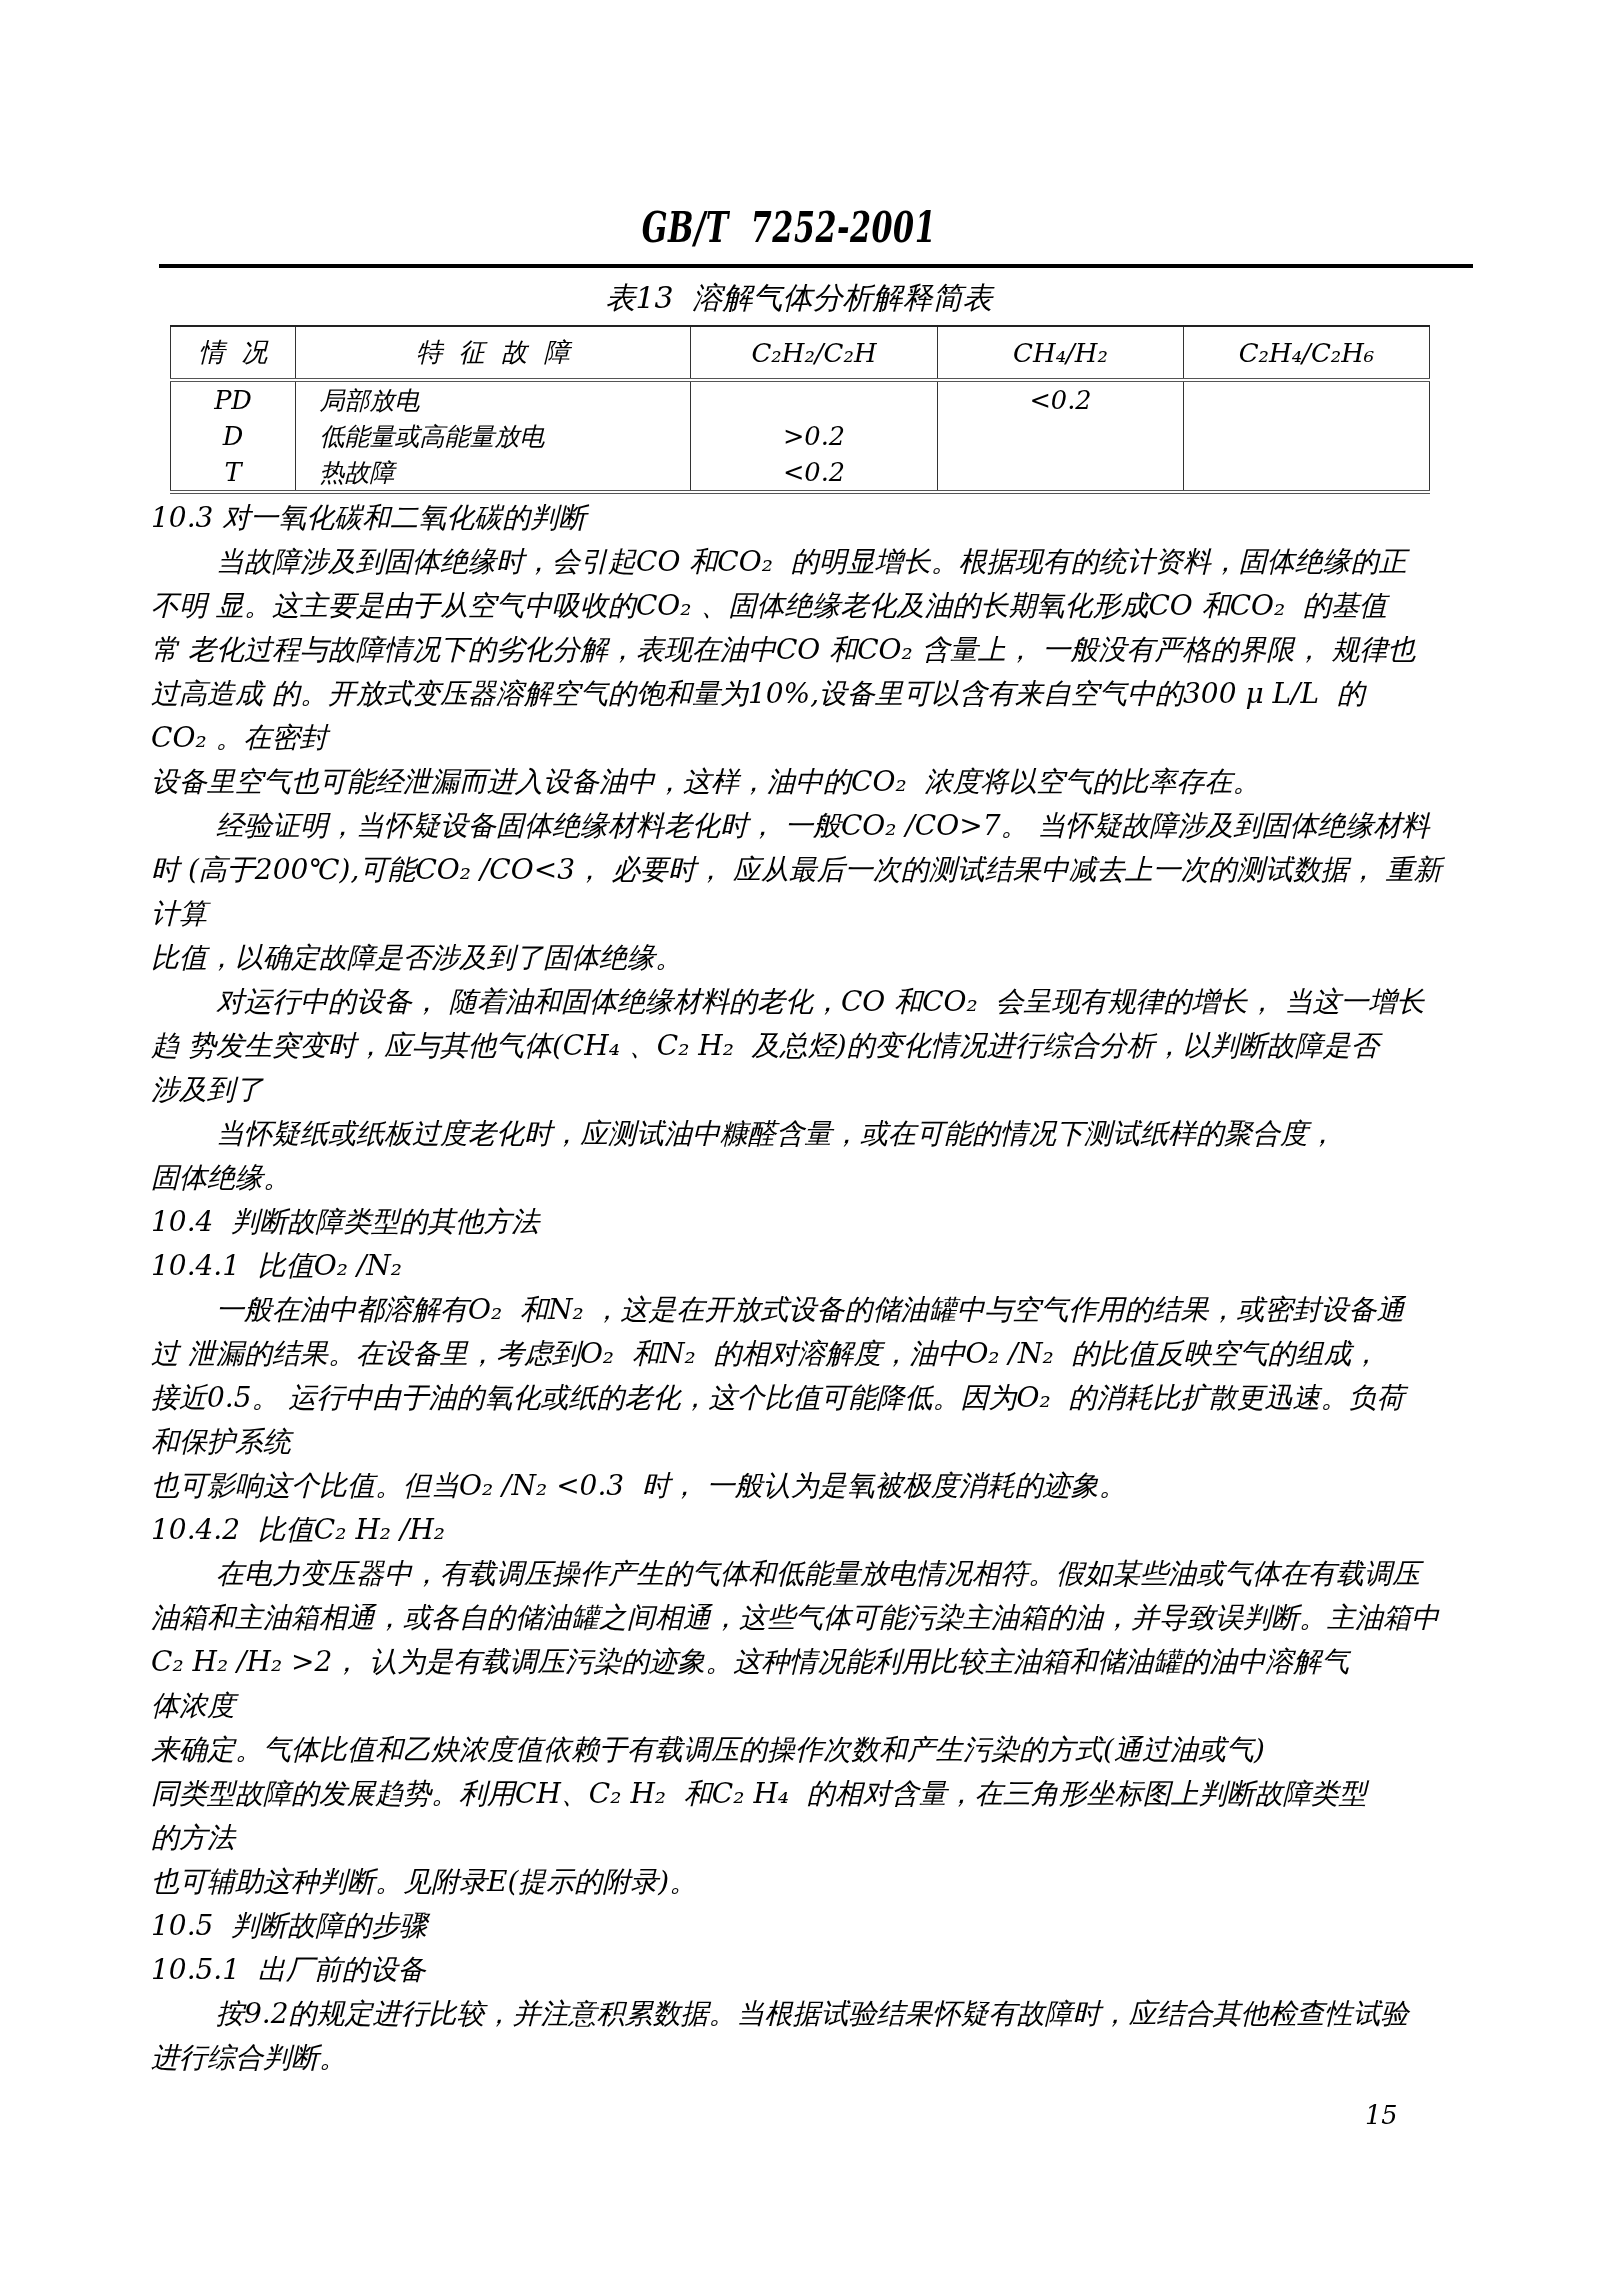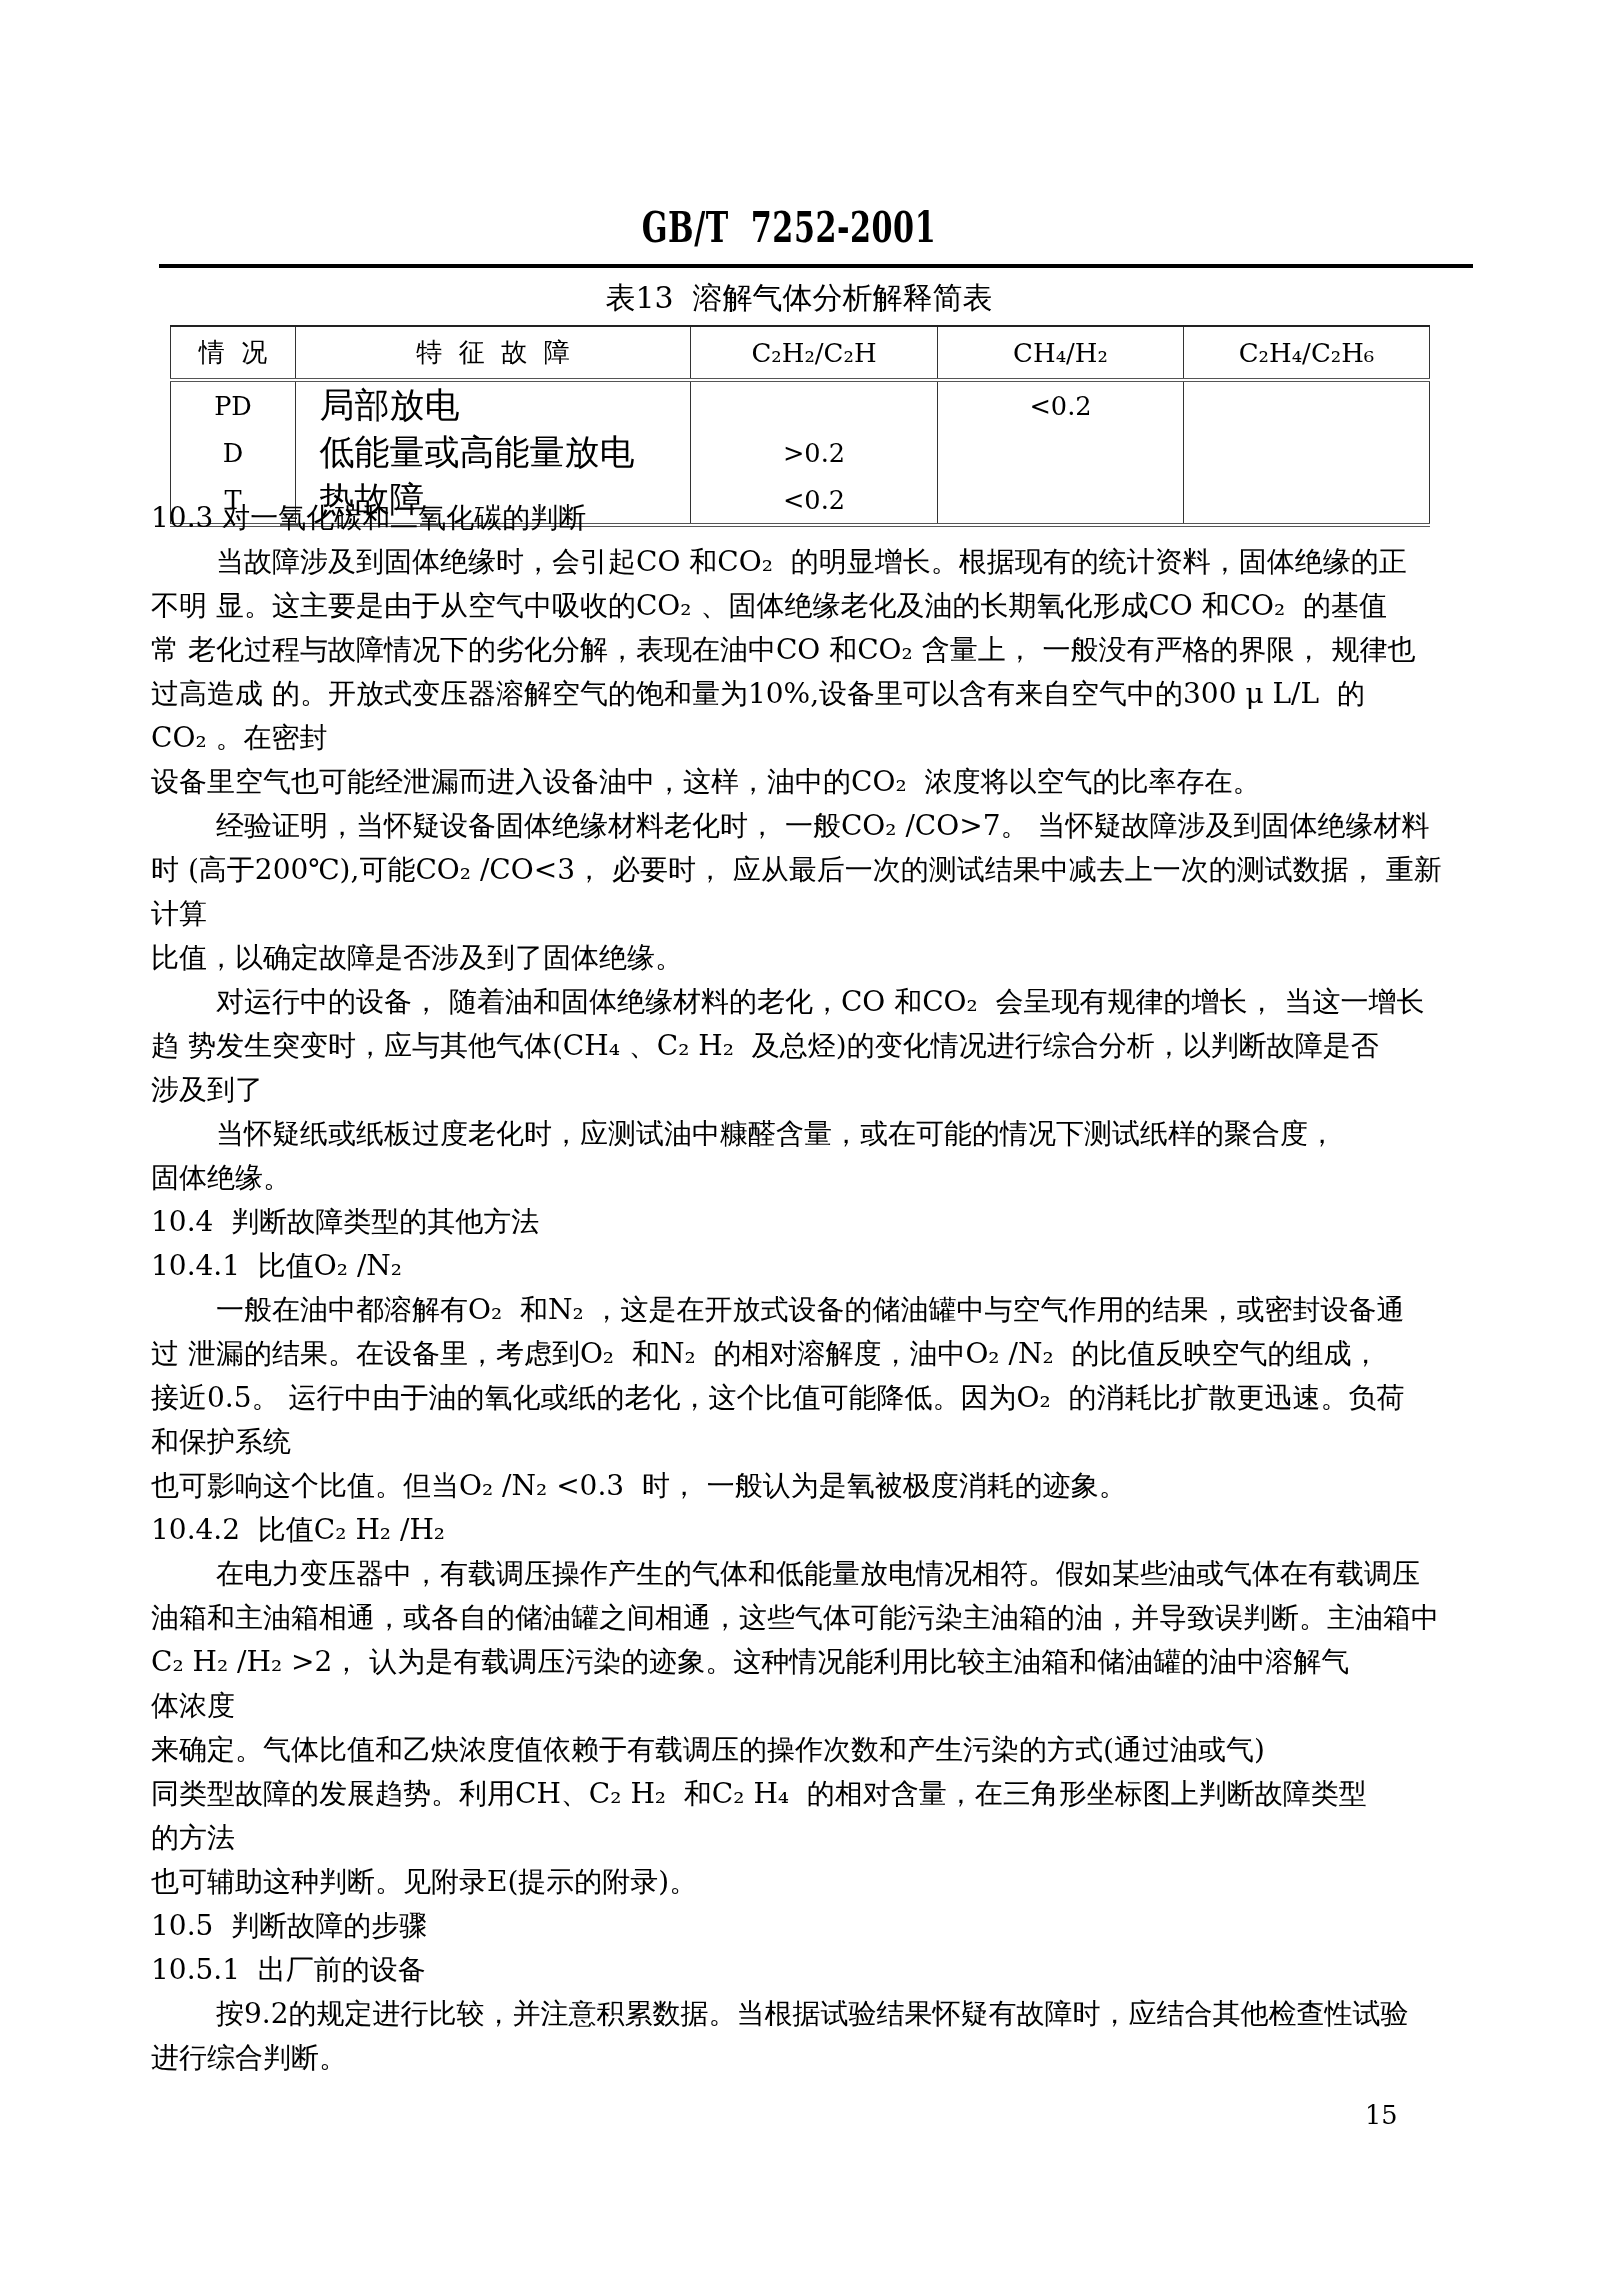--- a/index.html
+++ b/index.html
@@ -4,21 +4,21 @@
 <style>
   html, body { margin: 0; padding: 0; }
   body {
     width: 1624px; height: 2284px;
     background: #ffffff;
     font-family: "DejaVu Serif", "DejaVu Sans", serif;
     color: #000;
     position: relative;
     overflow: hidden;
   }
-  .page { position: absolute; inset: 0; }
+  .page { position: absolute; inset: 0; font-style: italic; }
 
   
   .doc-header {
     position: absolute;
     top: 203px; left: 159px; width: 1260px;
     text-align: center;
     font-size: 42px;
     font-weight: bold;
     letter-spacing: 0.7px;
     transform: scaleX(0.72);
@@ -76,21 +76,21 @@
     text-align: center;
     vertical-align: middle;
     border-left: 1.4px solid #333;
     white-space: pre;
     padding: 0;
   }
   table.gas-table td:first-child { border-left: none; margin-left: 44px; }
   table.gas-table td.fault {
     text-align: left;
     padding-left: 23.5px;
-    font-size: 35px;
+    font-size: 25px;
   }
 
   
   .bodytext {
     position: absolute;
     top: 496px; left: 151px; width: 1384px;
   }
   .line {
     height: 44px;
     line-height: 44px;

